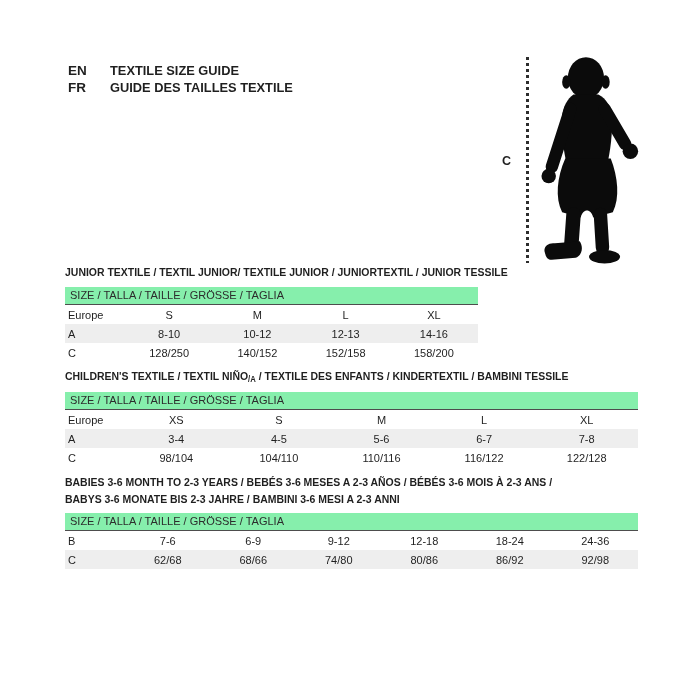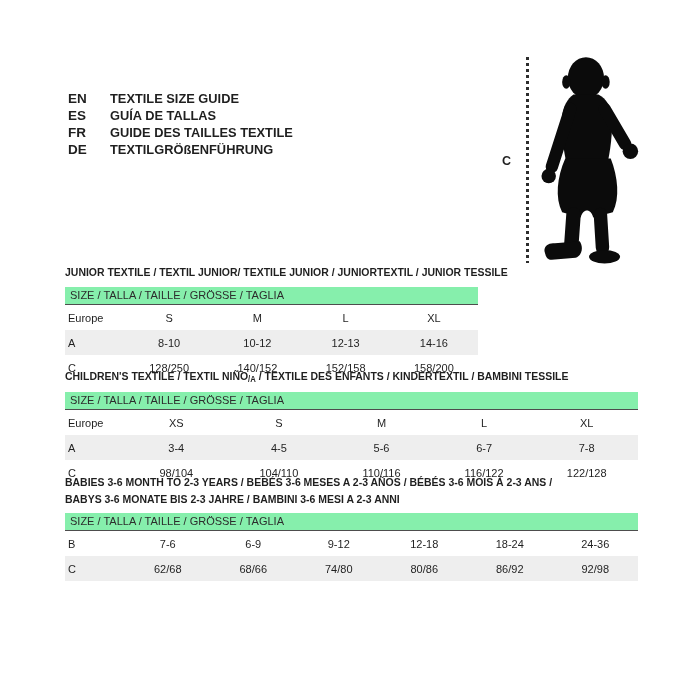--- a/index.html
+++ b/index.html
@@ -2,21 +2,21 @@
 <html><head>
 <meta charset="utf-8">
 <style>
   html,body { margin:0; padding:0; background:#ffffff; }
   .canvas {
     position:relative; width:700px; height:700px; background:#ffffff;
     font-family:"Liberation Sans", sans-serif; color:#1f1f1f; overflow:hidden;
   }
 
   
-  .lang-block { position:absolute; left:68px; top:62px;margin-top:28px; }
+  .lang-block { position:absolute; left:68px; top:62px; }
   .lang-row { display:flex; height:17px; align-items:center; }
   .lang-code { width:42px; font-weight:bold; font-size:13.5px; flex:0 0 42px; }
   .lang-label { font-weight:bold; font-size:13.5px; white-space:nowrap;
                 transform:scaleX(.95); transform-origin:left center; }
 
   
   .measure-line { position:absolute; left:526px; top:57px; width:3px; height:206px;
     background-image:repeating-linear-gradient(to bottom,#2d2d2d 0 3px, transparent 3px 6px); }
   .measure-label { position:absolute; left:502px; top:154px; font-size:12.5px; font-weight:bold; }
   .baby-svg { position:absolute; left:533px; top:51px; width:110px; height:213px; color:#0b0b0b; }
@@ -31,50 +31,42 @@
 
   
   .size-table { position:absolute; left:65px; }
   #table1 { top:287px; width:413px; }
   #table2 { top:392px; width:573px; }
   #table3 { top:513px; width:573px; }
   .band { height:18px; line-height:17px; background:#86efac; border-bottom:1px solid #4d4d4d;
     font-size:11px; padding-left:5px; color:#2c2c2c; box-sizing:border-box;
     white-space:nowrap; overflow:hidden; }
   table { border-collapse:collapse; table-layout:fixed; width:100%; }
-  td { height:25px; font-size:11px; text-align:center; padding:0; white-space:nowrap; overflow:hidden; }
+  td { height:19px; font-size:11px; text-align:center; padding:0; white-space:nowrap; overflow:hidden; }
   td.rowlabel { text-align:left; padding-left:3px; }
   tr.alt { background:#eeeeee; }
 
   
   .notes { position:absolute; left:65px; top:588px; }
   .note-line { font-weight:bold; font-size:11.5px; line-height:17.2px; white-space:nowrap;
     transform:scaleX(.93); transform-origin:left top; }
 </style>
 </head>
 <body>
 
 <div class="canvas">
 
   <div class="lang-block">
     <div class="lang-row">
       <span class="lang-code">EN</span>
       <span class="lang-label">TEXTILE SIZE GUIDE</span>
     </div>
     <div class="lang-row">
-      <span class="lang-code">ES</span>
-      <span class="lang-label">GUÍA DE TALLAS</span>
-    </div>
-    <div class="lang-row">
       <span class="lang-code">FR</span>
       <span class="lang-label">GUIDE DES TAILLES TEXTILE</span>
-    </div>
-    <div class="lang-row">
-      <span class="lang-code">DE</span>
-      <span class="lang-label">TEXTILGRÖßENFÜHRUNG</span>
     </div>
   </div>
 
   <div class="measure-line"></div>
   <div class="measure-label">C</div>
   <svg class="baby-svg" viewBox="0 0 104 206" xmlns="http://www.w3.org/2000/svg" fill="currentColor" stroke="none">
     <ellipse cx="50" cy="26" rx="17.5" ry="20"></ellipse>
     <ellipse cx="31" cy="30" rx="4" ry="6.5"></ellipse>
     <ellipse cx="69" cy="30" rx="4" ry="6.5"></ellipse>
     <path d="M38 42 L62 42 C70 46 74 54 75 62 C76 78 74 96 70 112 L32 112 C28 96 26 78 27 62 C28 54 32 46 38 42 Z"></path>

